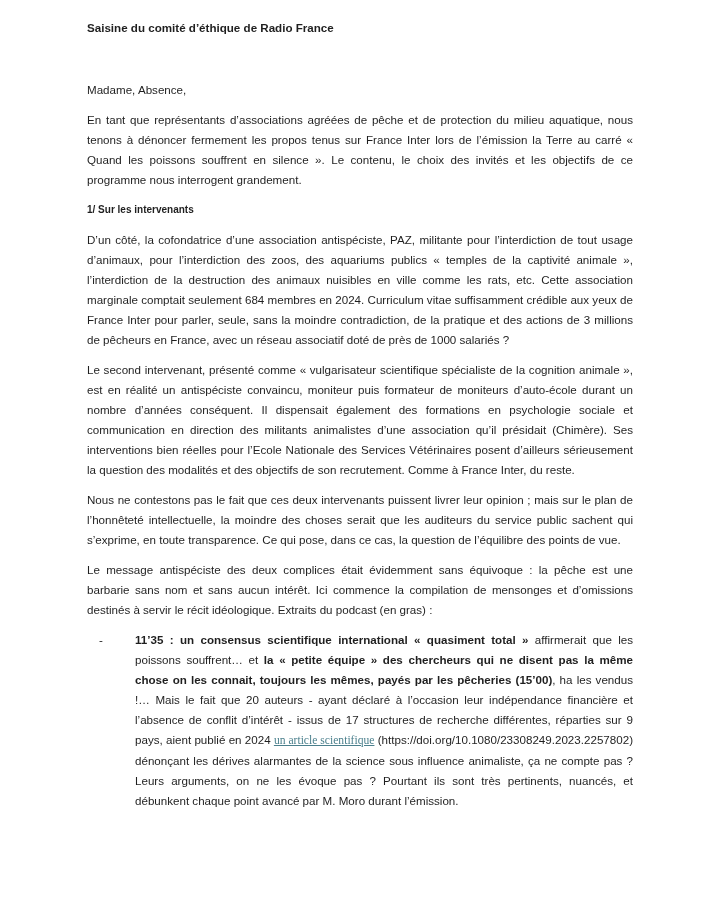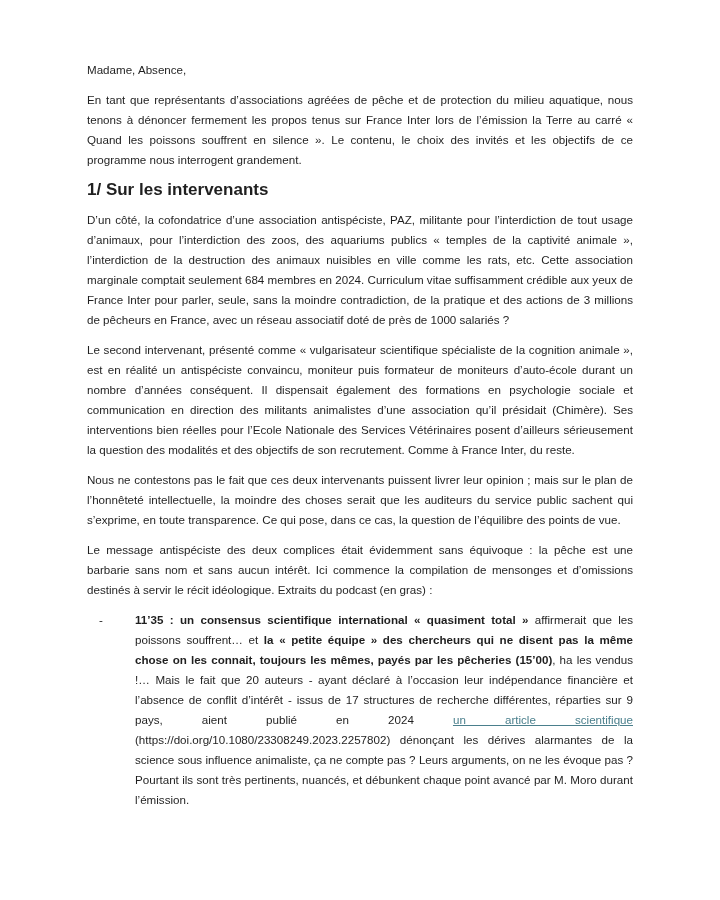--- a/index.html
+++ b/index.html
@@ -7,31 +7,32 @@
   .page {
     position:absolute; left:87px; top:18px; width:546px;
     font-family:"Liberation Sans", "DejaVu Sans", sans-serif;
     font-size:11.6px; line-height:20px; color:#1f1f1f;
   }
   .title { font-weight:bold; margin:0 0 10px 0; }
   .objet { text-align:justify; margin:0; }
   .objet b { font-weight:bold; }
   .salutation { margin:42px 0 10px 0; }
   p.body { text-align:justify; margin:1px 0 10px 0; }
-  h2 { font-size:17px; font-weight:bold; margin:0 0 10px 0; line-height:20px; }
+  h2 { font-size:10px; font-weight:bold; margin:0 0 10px 0; line-height:20px; }
   ul.quotes { list-style:none; padding:0; margin:0; }
   ul.quotes li { position:relative; padding-left:48px; text-align:justify; }
   ul.quotes li .dash { position:absolute; left:12px; top:0; }
-  .link { color:#4a7f8c; text-decoration:underline; }
+  .link { color:#4a7f8c; text-decoration:underline;font-family:Liberation Serif, serif; }
   b { font-weight:bold; }
 </style>
 </head>
 <body>
 
 <div class="page">
+  <p class="title">Saisine du comité d’éthique de Radio France</p>
 
 
   <p class="salutation">Madame, Absence,</p>
 
   <p class="body">En tant que représentants d’associations agréées de pêche et de protection du milieu aquatique, nous tenons à dénoncer fermement les propos tenus sur France Inter lors de l’émission la Terre au carré « Quand les poissons souffrent en silence ». Le contenu, le choix des invités et les objectifs de ce programme nous interrogent grandement.</p>
 
   <h2>1/ Sur les intervenants</h2>
   <p class="body">D’un côté, la cofondatrice d’une association antispéciste, PAZ, militante pour l’interdiction de tout usage d’animaux, pour l’interdiction des zoos, des aquariums publics « temples de la captivité animale », l’interdiction de la destruction des animaux nuisibles en ville comme les rats, etc. Cette association marginale comptait seulement 684 membres en 2024. Curriculum vitae suffisamment crédible aux yeux de France Inter pour parler, seule, sans la moindre contradiction, de la pratique et des actions de 3 millions de pêcheurs en France, avec un réseau associatif doté de près de 1000 salariés ?</p>
   <p class="body">Le second intervenant, présenté comme « vulgarisateur scientifique spécialiste de la cognition animale », est en réalité un antispéciste convaincu, moniteur puis formateur de moniteurs d’auto-école durant un nombre d’années conséquent. Il dispensait également des formations en psychologie sociale et communication en direction des militants animalistes d’une association qu’il présidait (Chimère). Ses interventions bien réelles pour l’Ecole Nationale des Services Vétérinaires posent d’ailleurs sérieusement la question des modalités et des objectifs de son recrutement. Comme à France Inter, du reste.</p>
   <p class="body">Nous ne contestons pas le fait que ces deux intervenants puissent livrer leur opinion ; mais sur le plan de l’honnêteté intellectuelle, la moindre des choses serait que les auditeurs du service public sachent qui s’exprime, en toute transparence. Ce qui pose, dans ce cas, la question de l’équilibre des points de vue.</p>

